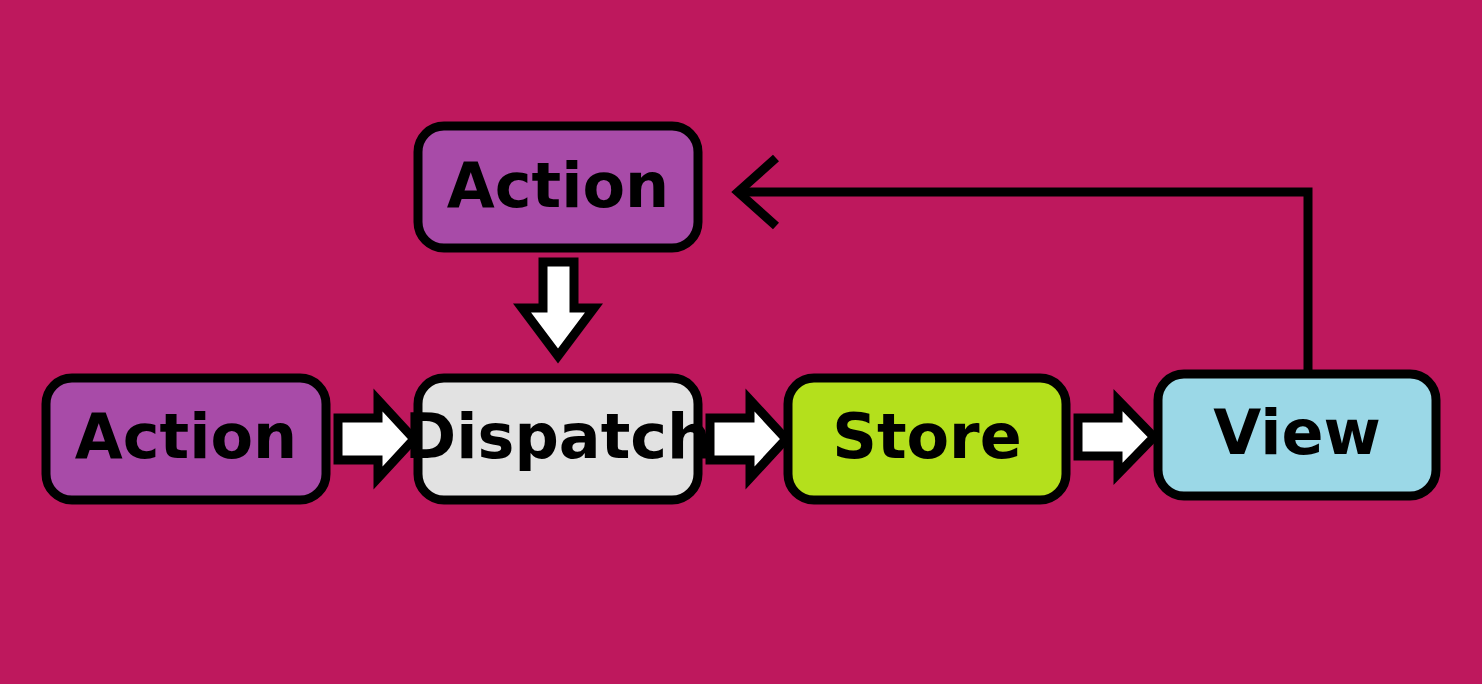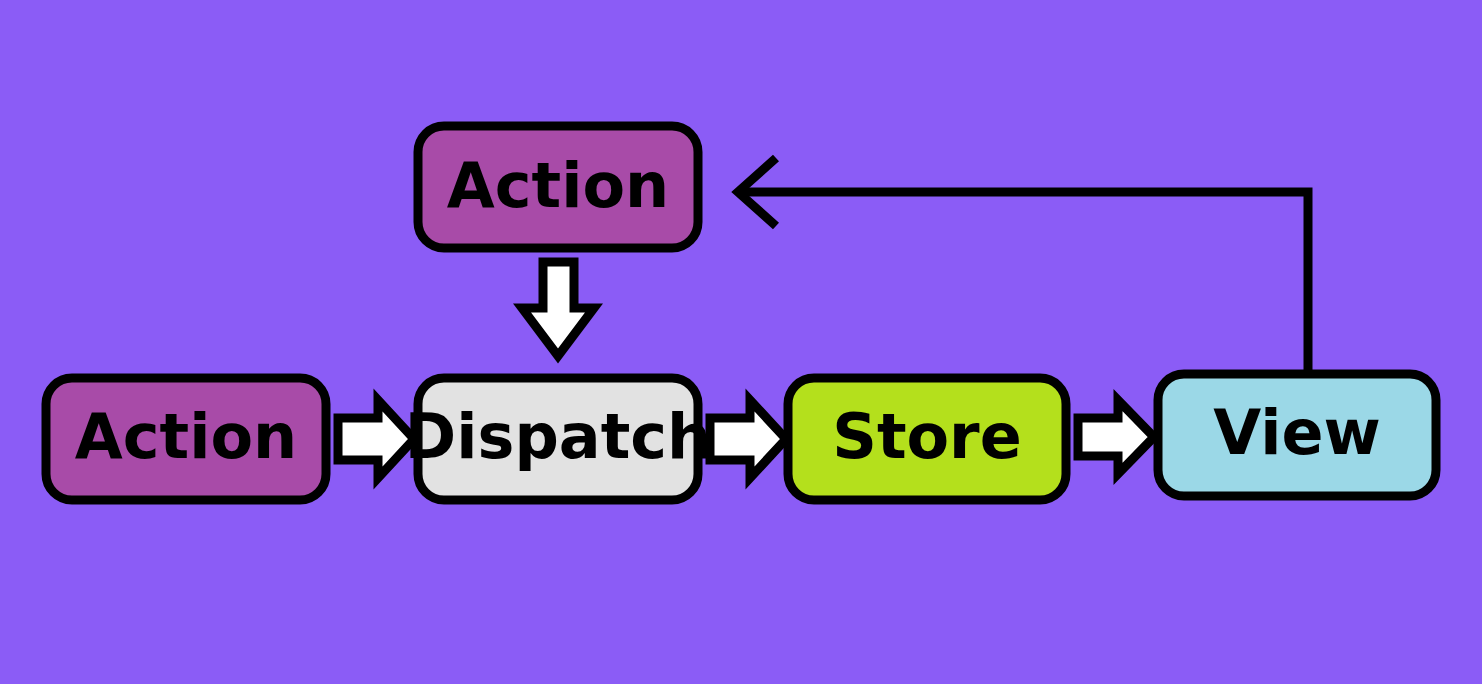--- a/index.html
+++ b/index.html
@@ -10,21 +10,21 @@
   body {
     width: 1482px;
     height: 684px;
     overflow: hidden;
     font-family: "DejaVu Sans", sans-serif;
   }
   #canvas {
     position: relative;
     width: 1482px;
     height: 684px;
-    background: #8b5cf6;
+    background: #be185d;
   }
   #diagram-svg {
     position: absolute;
     top: 0;
     left: 0;
     width: 1482px;
     height: 684px;
     display: block;
   }
   .node-rect {

